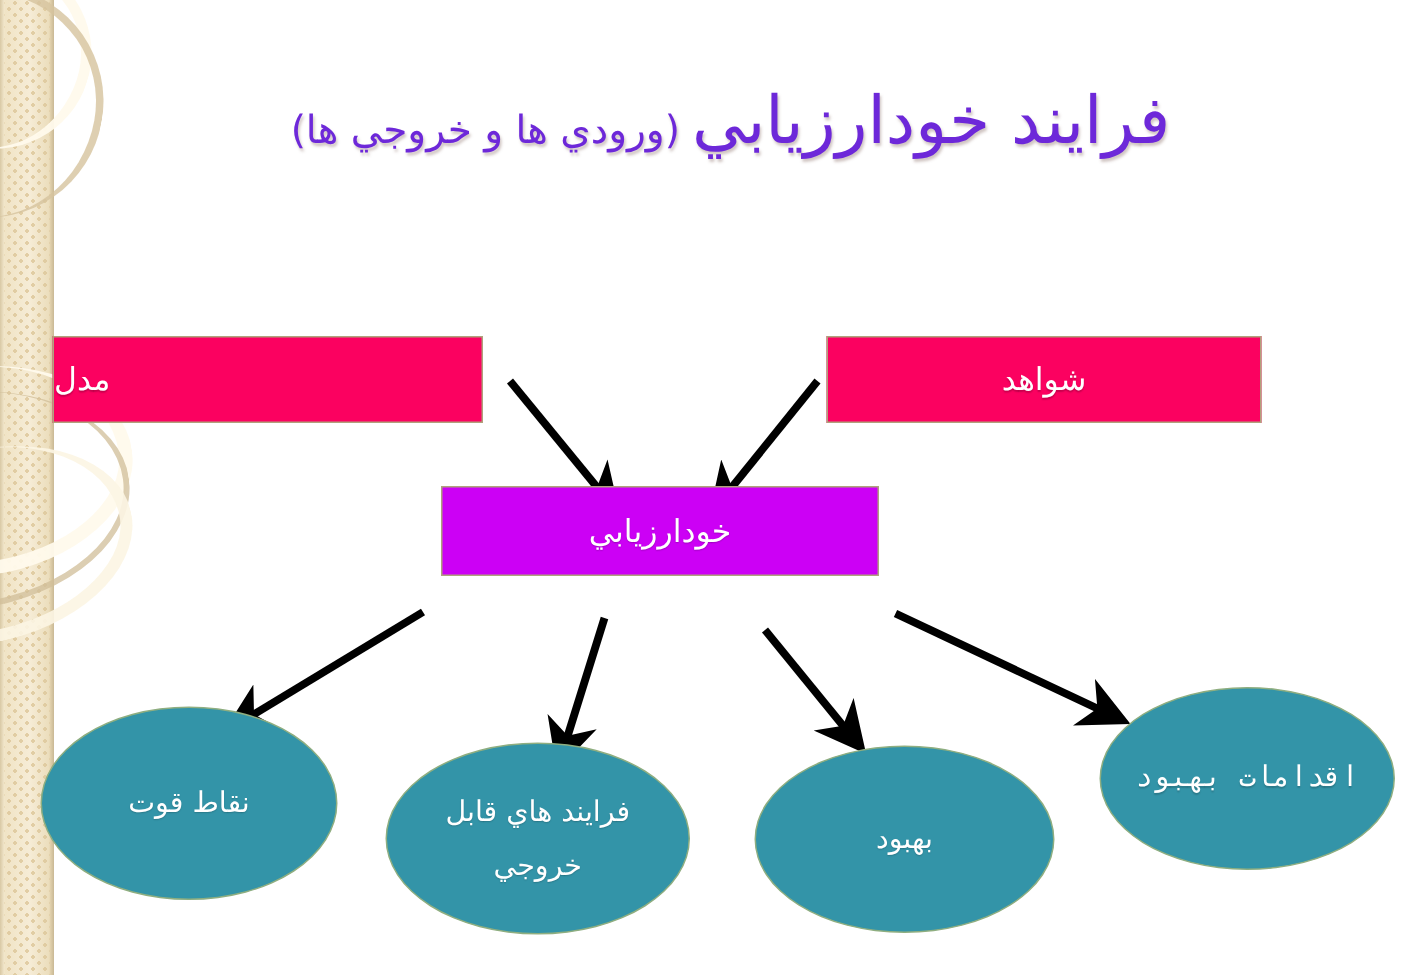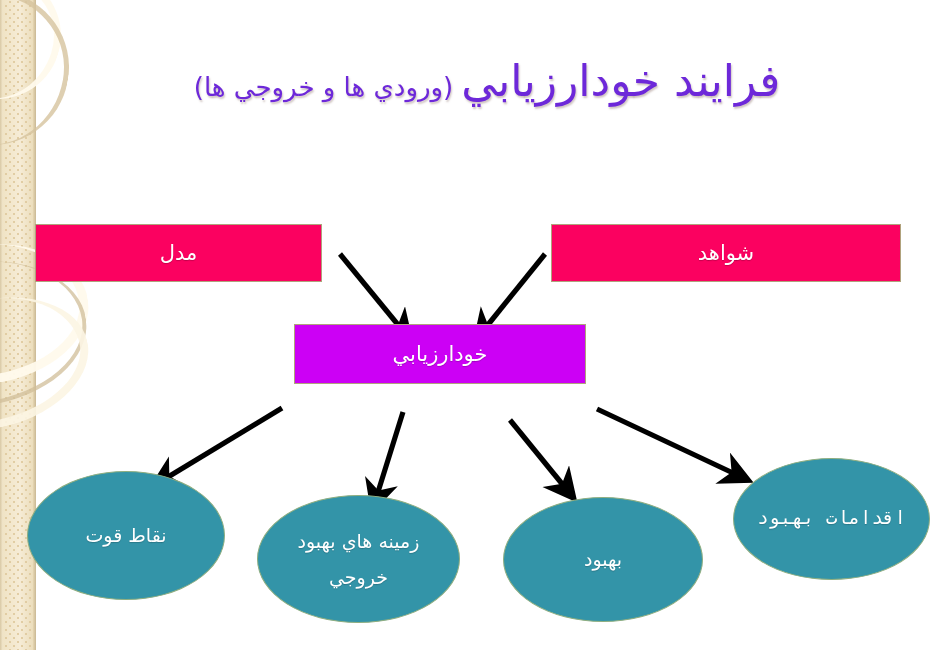--- a/index.html
+++ b/index.html
@@ -108,22 +108,22 @@
     display: flex;
     align-items: center;
     justify-content: center;
     color: #ffffff;
     direction: rtl;
     border: 1px solid #b0a27c;
     box-sizing: border-box;
     font-size: 21px;
     text-shadow: 0 1px 1px rgba(0,0,0,.2);
   }
-  #box-model    { left: 35px;  top: 224px; width: 287px; height: 58px; background: #fb0160; }
-  #box-evidence { left: 551px; top: 224px; width: 350px; height: 58px; background: #fb0160; }
+  #box-model    { left: 35px;  top: 224px; width: 287px; height: 58px; background: #fb0160; justify-content: flex-end; }
+  #box-evidence { left: 551px; top: 224px; width: 290px; height: 58px; background: #fb0160; }
   #box-self     { left: 294px; top: 324px; width: 292px; height: 60px; background: #cc00f5; }
 
   
   .node-ellipse {
     position: absolute;
     display: flex;
     align-items: center;
     justify-content: center;
     text-align: center;
     color: #ffffff;
@@ -197,21 +197,21 @@
   <div class="node-box" id="box-self">
     <span>خودارزيابي</span>
   </div>
 
   <div class="node-ellipse" id="ell-strengths">
     <span>نقاط قوت</span>
   </div>
 
   <div class="node-ellipse" id="ell-areas">
     <span>
-      <span>زمينه هاي بهبود</span><br>
+      <span>فرايند هاي قابل</span><br>
       <span>خروجي</span>
     </span>
   </div>
 
   <div class="node-ellipse" id="ell-score">
     <span>بهبود</span>
   </div>
 
   <div class="node-ellipse" id="ell-actions">
     <span>اقدامات بهبود</span>

